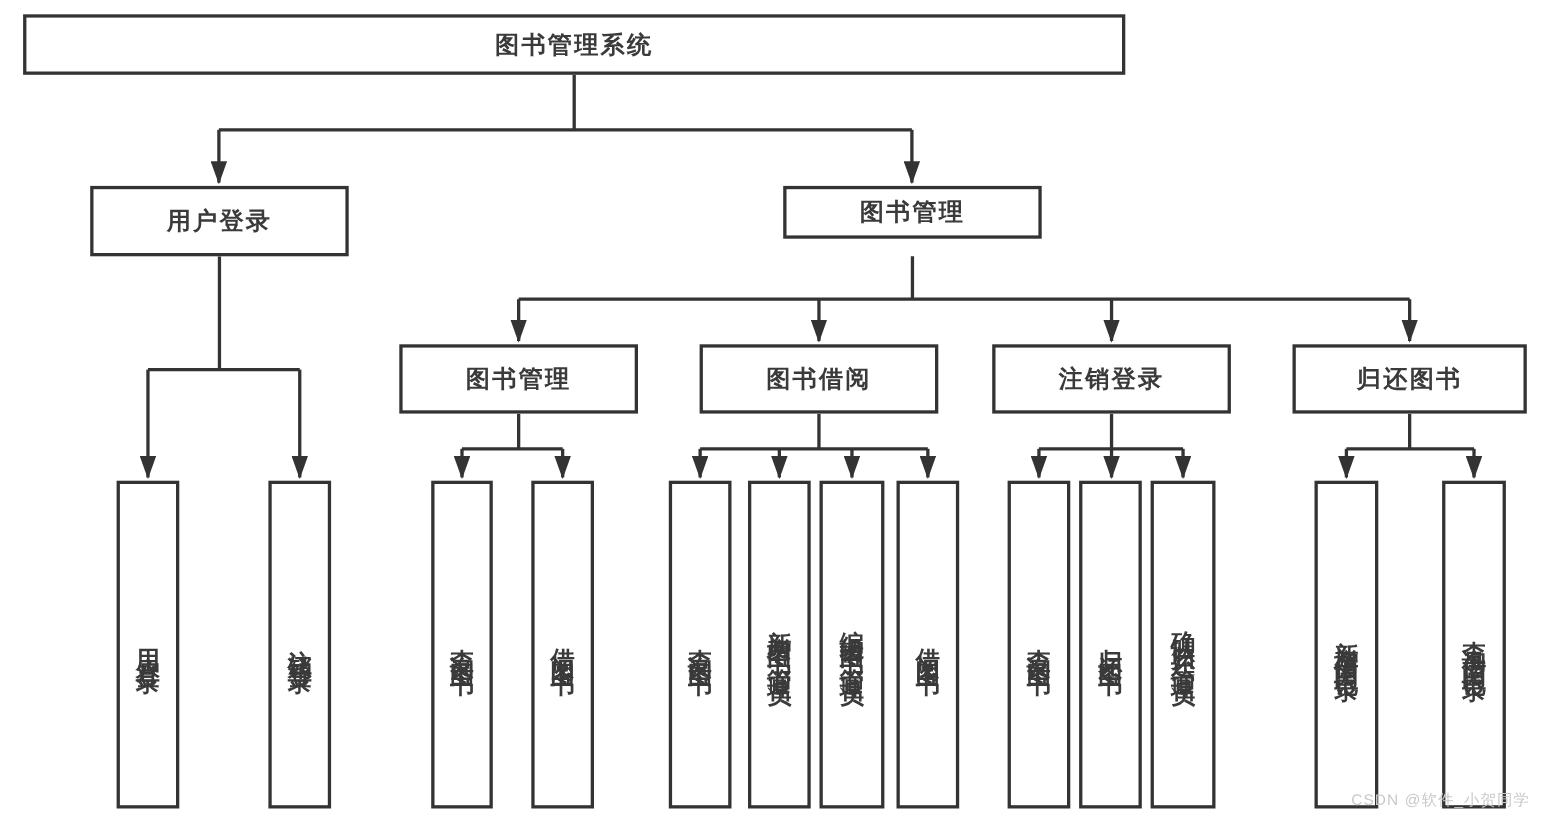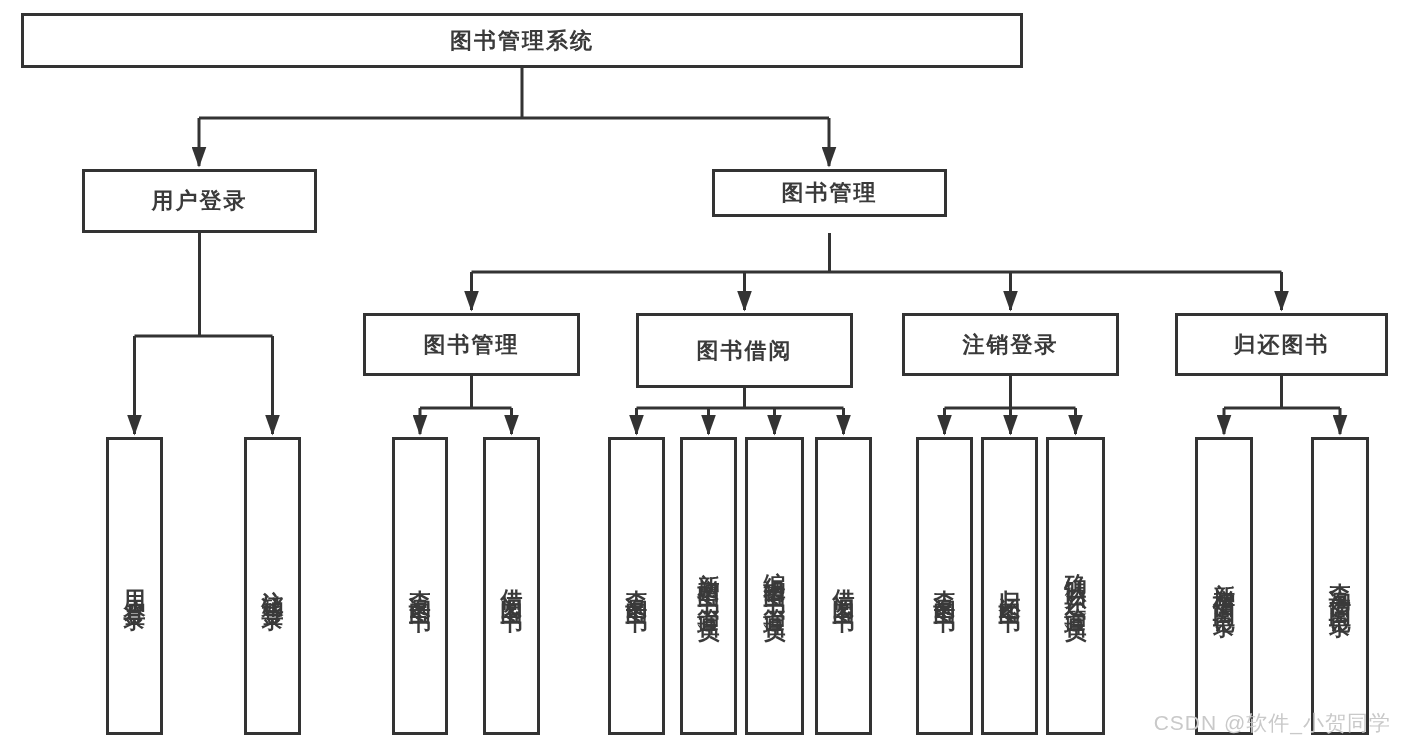--- a/index.html
+++ b/index.html
@@ -34,21 +34,21 @@
     writing-mode:vertical-rl;
     text-orientation:mixed;
     letter-spacing:7px;
     white-space:normal;
     line-height:1;
   }
   .watermark{
     position:absolute;
     right:14px;bottom:10px;
     color:var(--watermark);
-    font-size:21px;
+    font-size:14px;
     letter-spacing:1px;
     z-index:5;
     white-space:nowrap;
   }
 </style>
 </head>
 <body>
 
 <div class="canvas">
 
@@ -100,21 +100,21 @@
   <div class="node" style="left:82px;top:169px;width:235px;height:64px">
     <span class="lbl">用户登录</span>
   </div>
   <div class="node" style="left:712px;top:169px;width:235px;height:48px">
     <span class="lbl">图书管理</span>
   </div>
 
   <div class="node" style="left:363px;top:313px;width:217px;height:63px">
     <span class="lbl">图书管理</span>
   </div>
-  <div class="node" style="left:636px;top:313px;width:217px;height:75px">
+  <div class="node" style="left:636px;top:313px;width:217px;height:63px">
     <span class="lbl">图书借阅</span>
   </div>
   <div class="node" style="left:902px;top:313px;width:217px;height:63px">
     <span class="lbl">注销登录</span>
   </div>
   <div class="node" style="left:1175px;top:313px;width:213px;height:63px">
     <span class="lbl">归还图书</span>
   </div>
 
   <div class="node v" style="left:106px;top:437px;width:57px;height:298px">

